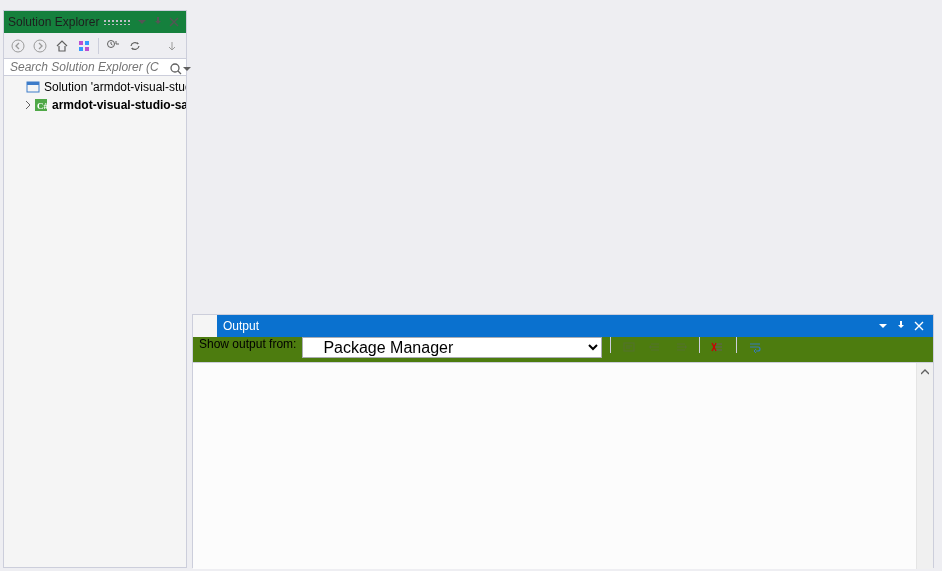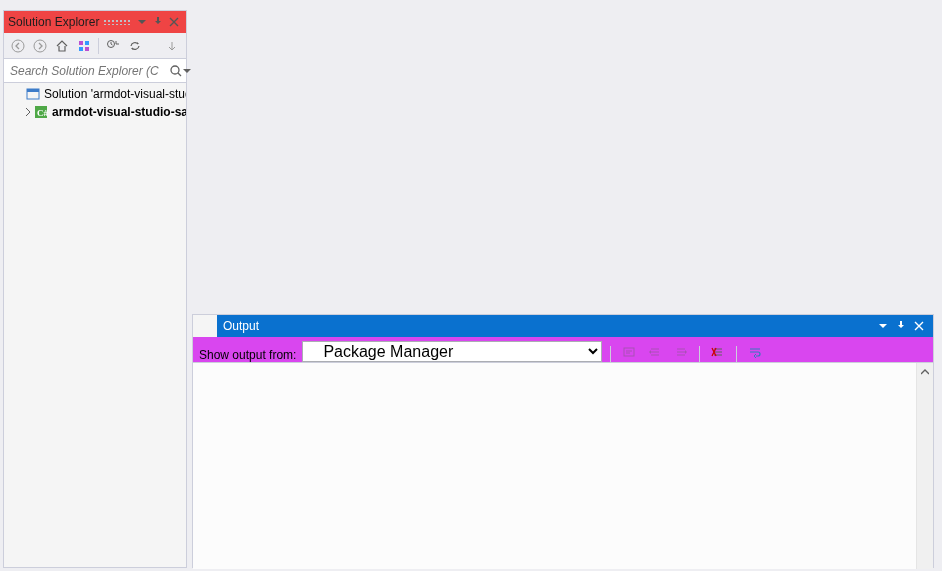--- a/index.html
+++ b/index.html
@@ -17,21 +17,21 @@
   .solexp {
     position: absolute;
     left: 3px; top: 10px;
     width: 184px;
     height: 558px;
     background: #f5f5f5;
     border: 1px solid #cccedb;
   }
   .solexp-title {
     height: 22px;
-    background: #ef4444;
+    background: #15803d;
     display: flex;
     align-items: center;
     padding: 0 4px;
     font-size: 12px;
     color: #1e1e1e;
   }
   .solexp-title .grip {
     flex: 1;
     margin: 0 4px;
     height: 6px;
@@ -57,23 +57,23 @@
   .se-btn {
     width: 20px; height: 20px;
     display:flex;align-items:center;justify-content:center;
     color:#717171;
     cursor:pointer;
   }
   .se-sep {
     width:1px;height:16px;background:#cccedb;margin:0 2px;
   }
   .se-search-row {
-    height: 24px;
+    height: 17px;
     border-bottom: 1px solid #cccedb;
-    display:flex;align-items:center;
+    display:flex;align-items:flex-start;
     padding: 0 4px;
     background:#fff;
   }
   .se-search {
     flex:1;
     border:none;
     outline:none;
     font-size:12px;
     font-style: italic;
     color:#6a6a6a;
@@ -124,23 +124,23 @@
   }
   .out-title .spacer{flex:1;}
   .out-title .tbtn{
     width:16px;height:16px;
     display:flex;align-items:center;justify-content:center;
     color:#fff;cursor:pointer;margin-left:2px;
   }
   .out-toolbar{
     height:26px;
     border-bottom:1px solid #cccedb;
-    display:flex;align-items:flex-end;
+    display:flex;align-items:flex-start;
     padding:0 6px;gap:6px;
-    background:#d946ef;
+    background:#4d7c0f;
   }
   .out-select{
     border:1px solid #abadb3;
     height:21px;width:300px;
     font-size:16px;
     padding:0 16px;background:#fff;
   }
   .out-ico{
     width:20px;height:20px;
     display:flex;align-items:center;justify-content:center;

